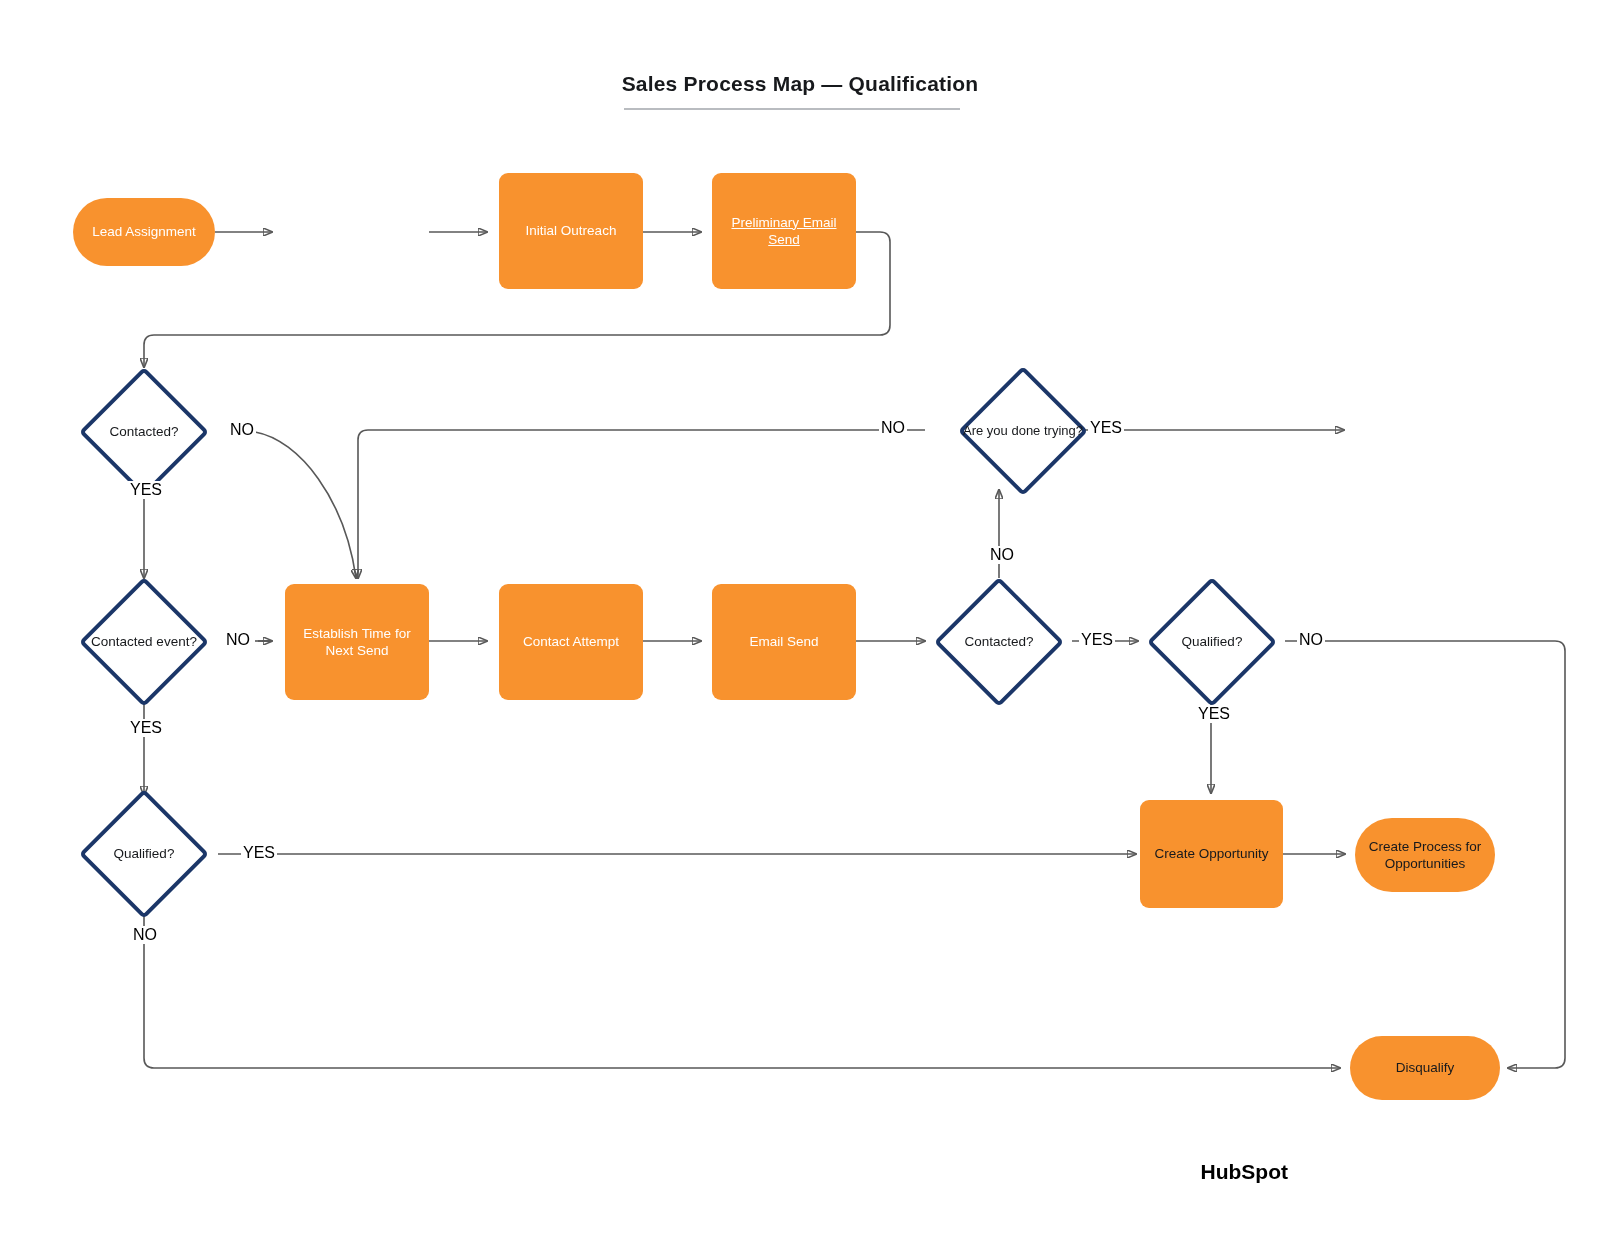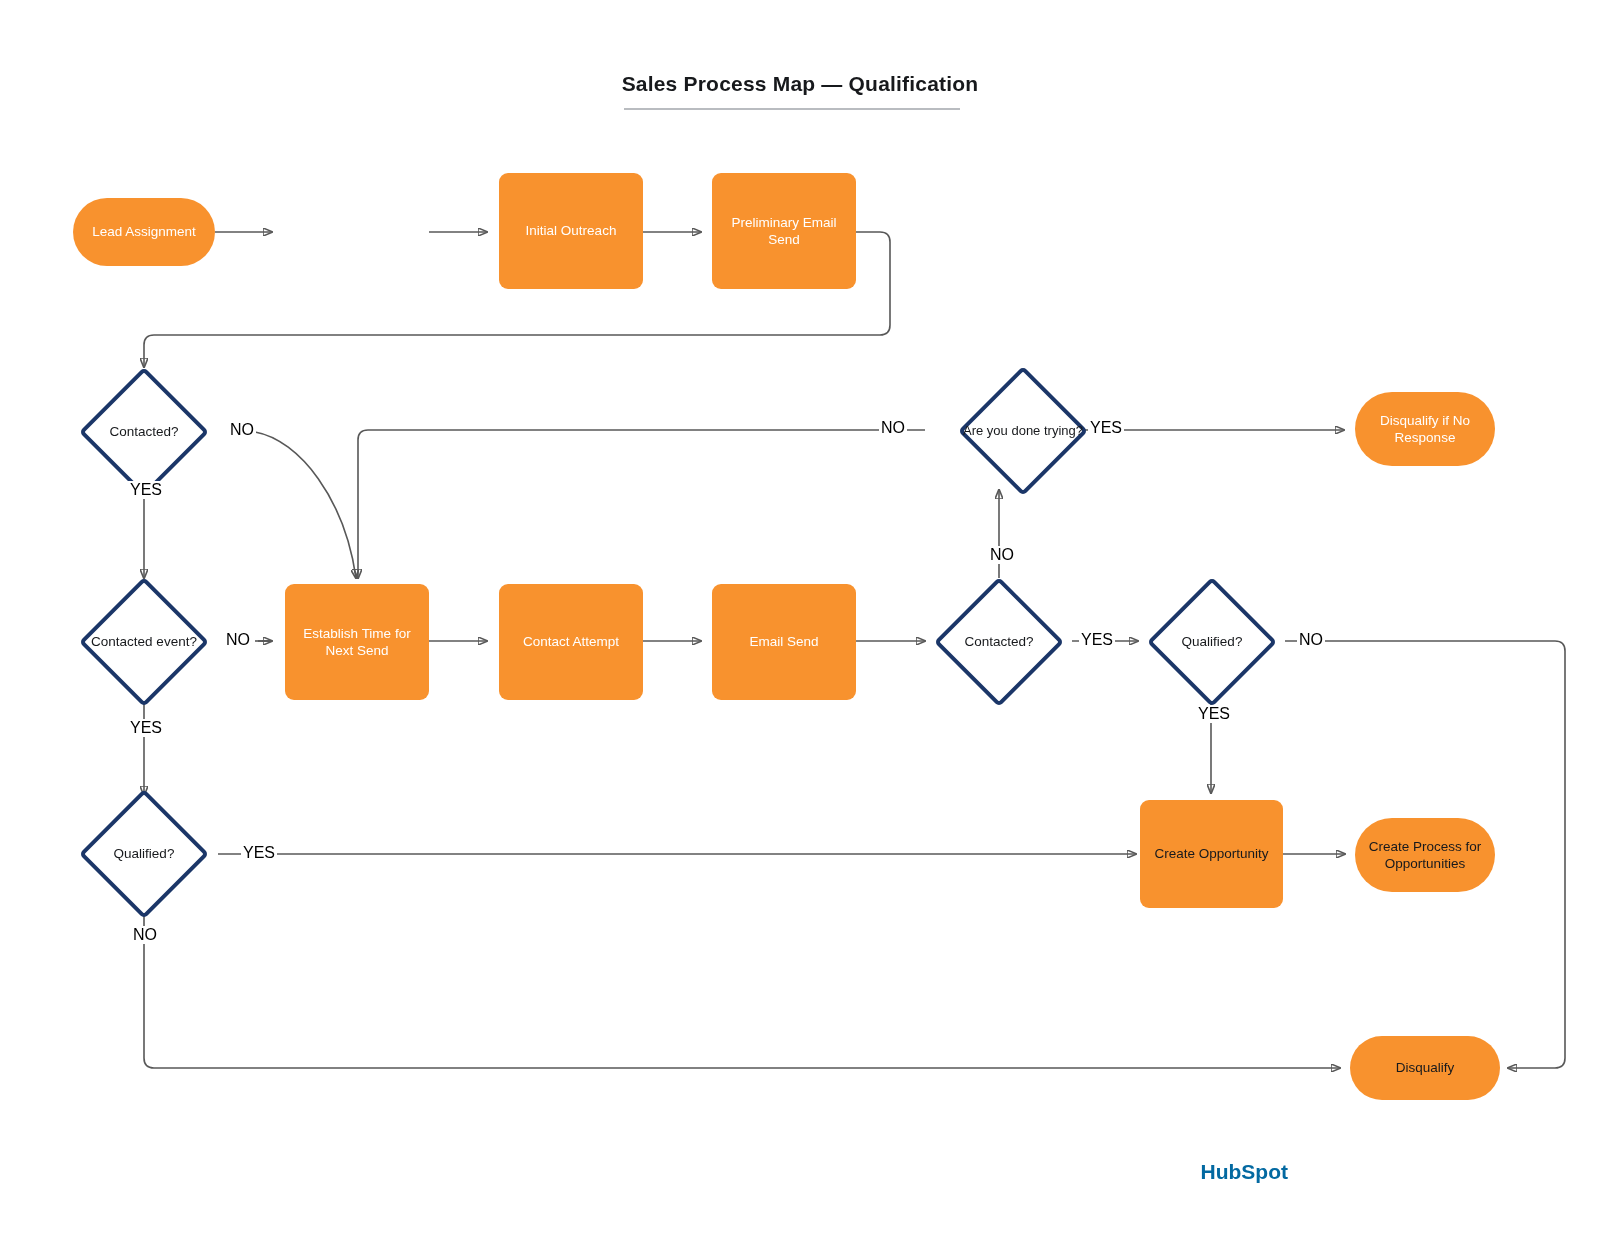--- a/index.html
+++ b/index.html
@@ -19,21 +19,21 @@
     letter-spacing:.2px;
   }
   .title-rule{
     position:absolute;left:624px;top:108px;width:336px;height:2px;
     background:#b9bcc0;
   }
 
   
   .brand{
     position:absolute;right:52px;bottom:52px;
-    font-size:21px;font-weight:bold;color:#0369a1;
+    font-size:21px;font-weight:bold;color:#000000;
   }
 
   
   .node{
     position:absolute;
     display:flex;align-items:center;justify-content:center;
     text-align:center;
     box-sizing:border-box;
     line-height:1.28;
     font-size:13.5px;
@@ -142,37 +142,34 @@
 
   <div class="node pill" style="left:73px;top:198px;width:142px;height:68px;">
     <span>Lead Assignment</span>
   </div>
 
 
   <div class="node rect" style="left:499px;top:173px;width:144px;height:116px;">
     <span>Initial Outreach</span>
   </div>
 
-  <div class="node rect" style="left:712px;top:173px;width:144px;height:116px;">
+  <div class="node rect" style="left:712px;top:173px;width:144px;height:116px;text-decoration:underline;">
     <span>Preliminary Email Send</span>
   </div>
 
   <div class="diamond" style="left:60px;top:368px;width:168px;height:128px;">
     <div class="dshape" style="width:92px;height:92px;"></div>
     <div class="dlabel">Contacted?</div>
   </div>
 
   <div class="diamond" style="left:939px;top:367px;width:168px;height:128px;">
     <div class="dshape" style="width:92px;height:92px;"></div>
     <div class="dlabel" style="font-size:13px;">Are you done trying?</div>
   </div>
 
-  <div class="node pill" style="left:1355px;top:392px;width:140px;height:74px;">
-    <span>Disqualify if No Response</span>
-  </div>
 
   <div class="diamond" style="left:60px;top:578px;width:168px;height:128px;">
     <div class="dshape" style="width:92px;height:92px;"></div>
     <div class="dlabel">Contacted event?</div>
   </div>
 
   <div class="node rect" style="left:499px;top:584px;width:144px;height:116px;">
     <span>Contact Attempt</span>
   </div>
 

